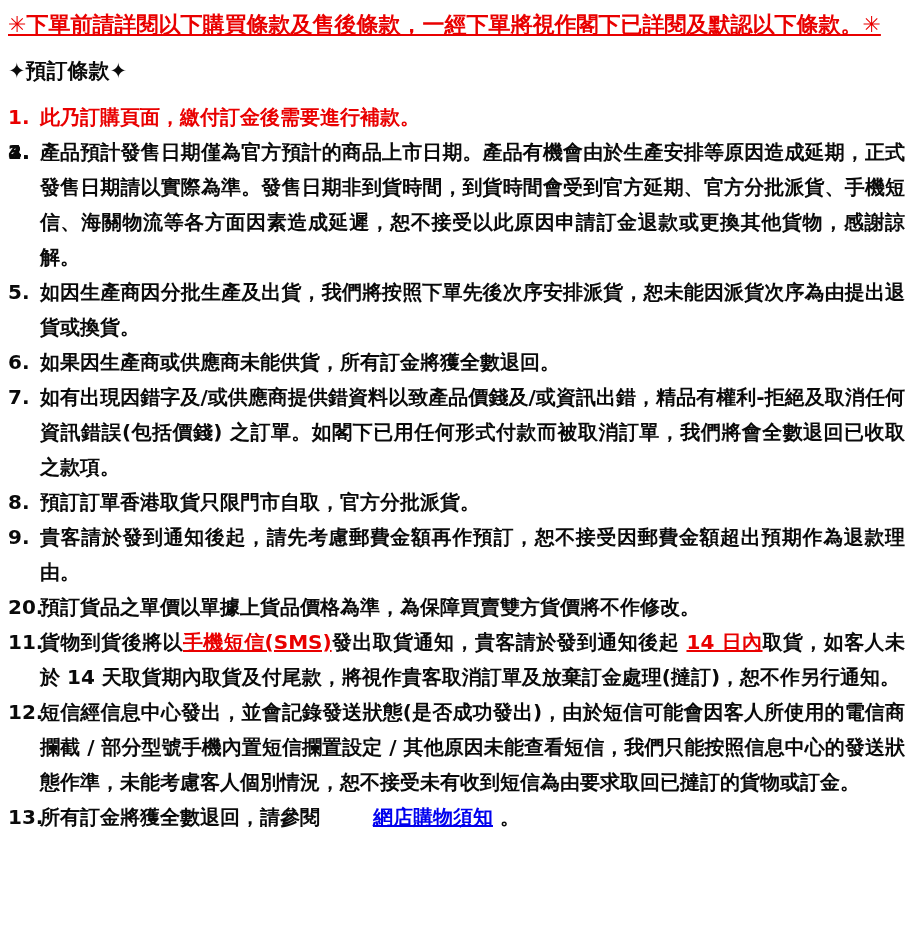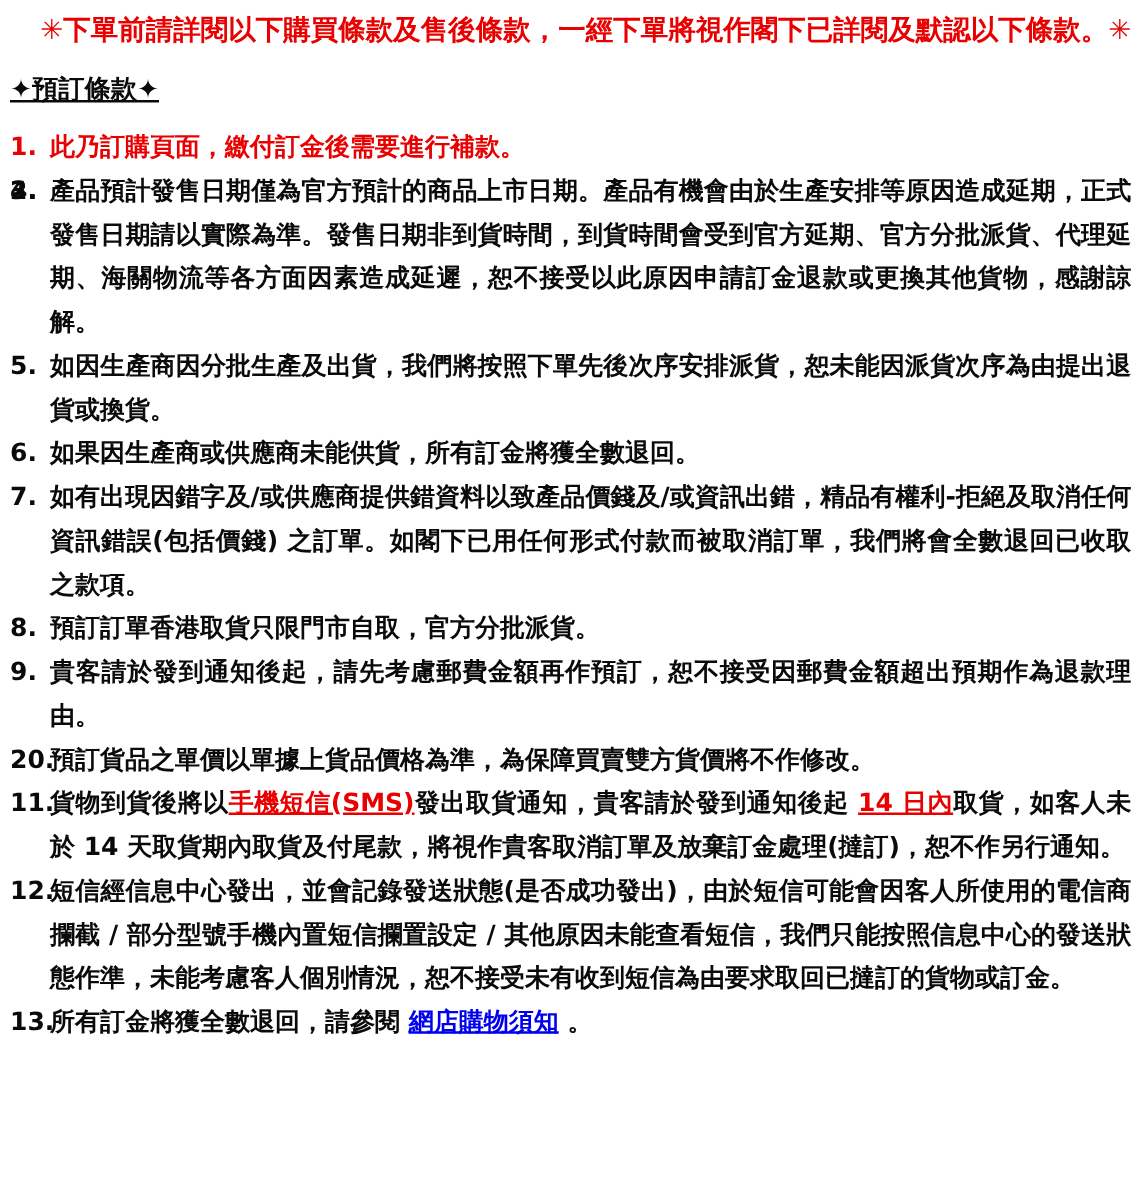--- a/index.html
+++ b/index.html
@@ -15,29 +15,28 @@
   }
   .doc {
     padding: 10px 8px 14px 8px;
     box-sizing: border-box;
     width: 913px;
   }
   .header-notice {
     color: #e90000;
     font-size: 22px;
     line-height: 30px;
+    text-decoration: underline;
     text-decoration-color: #e90000;
     margin: 0 0 16px 0;
-    text-align: right;
   }
   .section-heading {
     color: #0a0a0a;
     font-size: 21px;
     line-height: 30px;
-    text-decoration: underline;
     margin: 0 0 14px 0;
   }
   ol.terms {
     list-style: none;
     margin: 0;
     padding: 0;
     font-size: 20px;
     line-height: 35px;
   }
   ol.terms li.term {
@@ -56,20 +55,21 @@
   }
   .red-u {
     color: #e90000;
     text-decoration: underline;
     text-decoration-color: #e90000;
   }
   a.shop-link {
     color: #0000ee;
     text-decoration: underline;
     cursor: pointer;
+    margin-left: 46px;
   }
 </style>
 </head>
 <body>
 
 <div class="doc">
 
   <p class="header-notice">✳下單前請詳閱以下購買條款及售後條款，一經下單將視作閣下已詳閱及默認以下條款。✳</p>
 
   <p class="section-heading">✦預訂條款✦</p>
@@ -84,21 +84,21 @@
     <li class="term">
       <span class="num">2.</span>
     </li>
 
     <li class="term">
       <span class="num">3.</span>
     </li>
 
     <li class="term">
       <span class="num">4.</span>
-      <span class="txt">產品預計發售日期僅為官方預計的商品上市日期。產品有機會由於生產安排等原因造成延期，正式發售日期請以實際為準。發售日期非到貨時間，到貨時間會受到官方延期、官方分批派貨、代理延期、海關物流等各方面因素造成延遲，恕不接受以此原因申請訂金退款或更換其他貨物，感謝諒解。</span>
+      <span class="txt">產品預計發售日期僅為官方預計的商品上市日期。產品有機會由於生產安排等原因造成延期，正式發售日期請以實際為準。發售日期非到貨時間，到貨時間會受到官方延期、官方分批派貨、手機短信、海關物流等各方面因素造成延遲，恕不接受以此原因申請訂金退款或更換其他貨物，感謝諒解。</span>
     </li>
 
     <li class="term">
       <span class="num">5.</span>
       <span class="txt">如因生產商因分批生產及出貨，我們將按照下單先後次序安排派貨，恕未能因派貨次序為由提出退貨或換貨。</span>
     </li>
 
     <li class="term">
       <span class="num">6.</span>
       <span class="txt">如果因生產商或供應商未能供貨，所有訂金將獲全數退回。</span>

